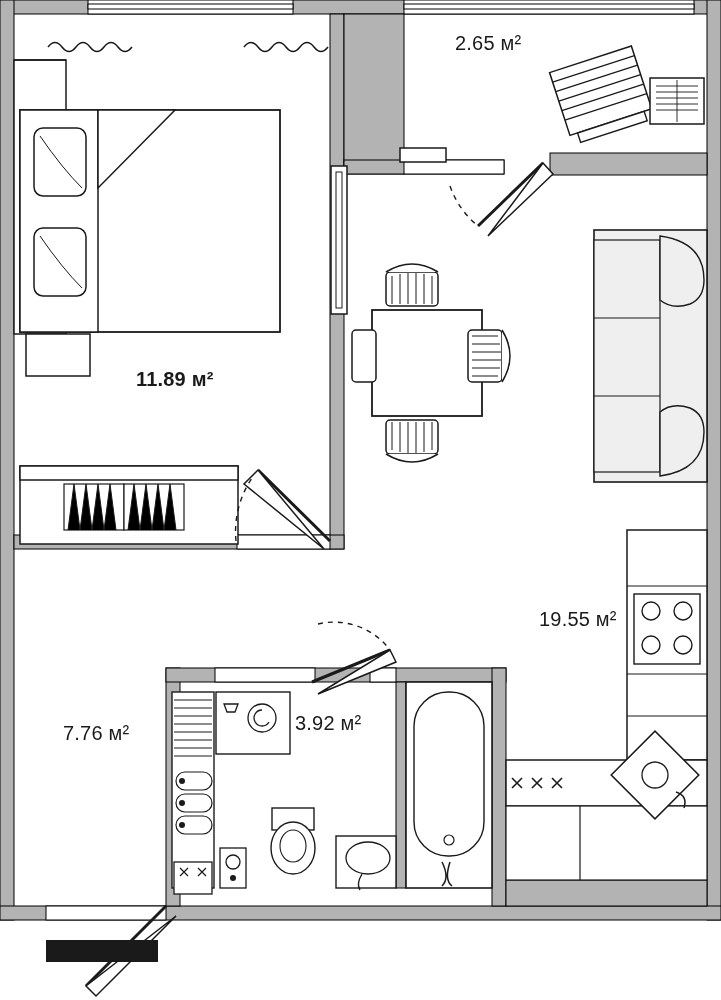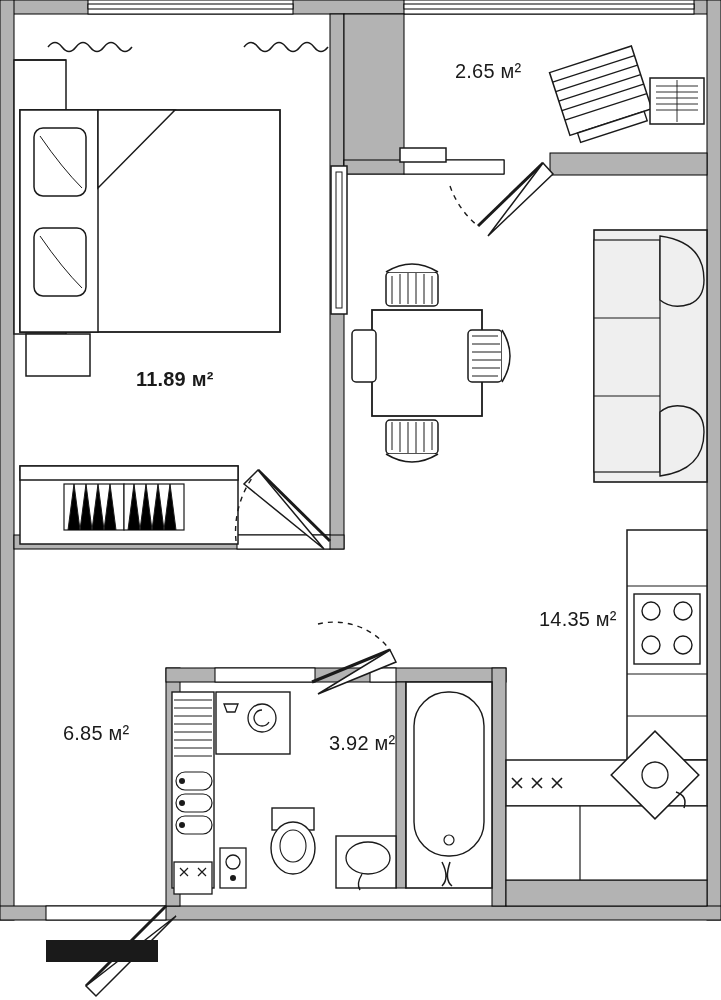--- a/index.html
+++ b/index.html
@@ -276,21 +276,21 @@
 
       <path d="M312 682 L390 650" stroke="#1a1a1a" stroke-width="3" fill="none"></path>
       <path d="M390 650 L396 662 L318 694 Z" fill="#ffffff" stroke="#1a1a1a" stroke-width="1.5"></path>
       <path d="M318 624 A 70 70 0 0 1 390 650" fill="none" stroke="#1a1a1a" stroke-width="1.4" stroke-dasharray="5,5"></path>
     </g>
 
   </svg>
 
   <div class="area-label" style="left:136px; top:368px;font-weight:bold;">11.89 м²</div>
 
-  <div class="area-label" style="left:455px; top:60px;">2.65 м²</div>
-
-  <div class="area-label" style="left:539px; top:608px;">14.35 м²</div>
-
-  <div class="area-label" style="left:63px; top:722px;">6.85 м²</div>
-
-  <div class="area-label" style="left:295px; top:732px;margin-left:34px;">3.92 м²</div>
+  <div class="area-label" style="left:455px; top:32px;">2.65 м²</div>
+
+  <div class="area-label" style="left:539px; top:608px;">19.55 м²</div>
+
+  <div class="area-label" style="left:63px; top:722px;">7.76 м²</div>
+
+  <div class="area-label" style="left:295px; top:712px;">3.92 м²</div>
 
 </div>
 
 </body></html>

